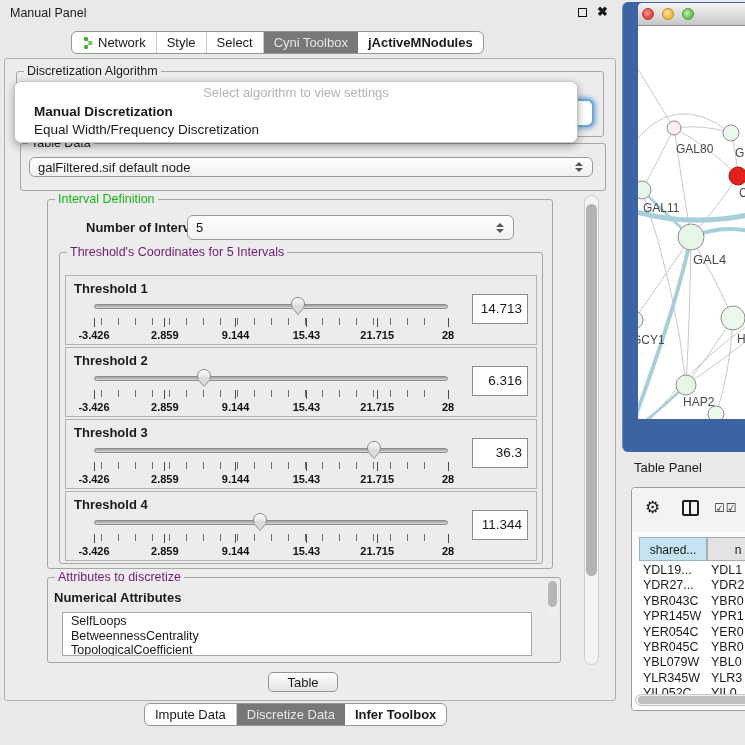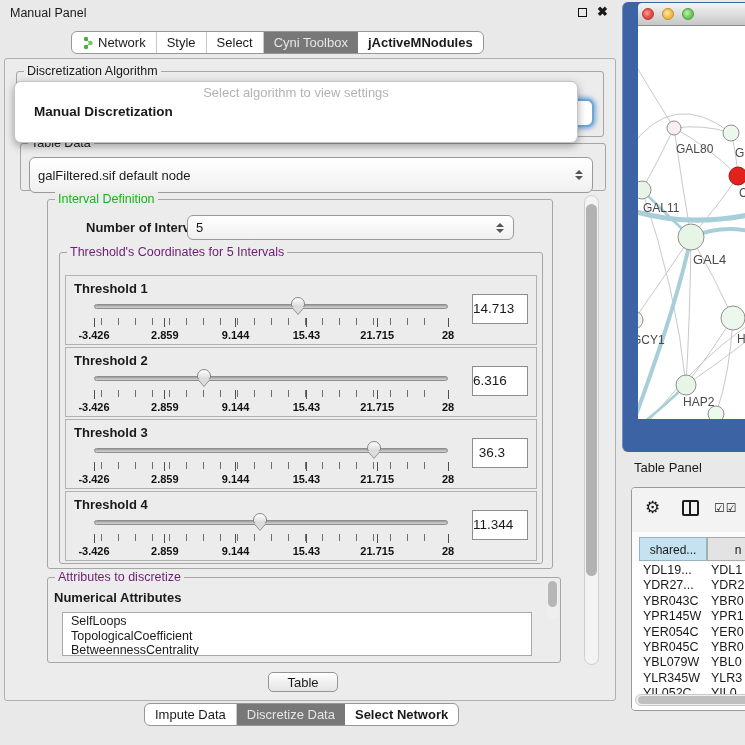--- a/index.html
+++ b/index.html
@@ -70,21 +70,21 @@
   .thumb::after { content:""; position:absolute; left:0px; top:9px;
            border-left:6px solid transparent; border-right:6px solid transparent;
            border-top:7px solid #dcdcdc; filter:drop-shadow(0 1px 0 #878787); }
   .ticks { position:absolute; left:7px; right:7px; top:20px; height:7px;
            background:repeating-linear-gradient(to right,#6e6e6e 0 1px,transparent 1px 5%); }
   .major { position:absolute; top:20px; width:1px; height:9px; background:#4e4e4e; margin-left:-0.5px; }
   .ticklabel { position:absolute; top:31px; width:64px; margin-left:-32px; text-align:center;
            font-size:11px; font-weight:bold; color:#111; }
   .tvalue { position:absolute; right:8px; top:18px; width:56px; height:30px; background:#fff;
            border:1px solid #8d8d8d; font-size:13.5px; text-align:right;
-           padding:6px 22px 0 0; }
+           padding:6px 5px 0 0; }
 
   
   .attr-heading { position:absolute; left:6px; top:12px; font-weight:bold; font-size:13px; }
   .attrlist { position:absolute; left:14px; top:34px; width:470px; height:44px;
            background:#fff; border:1px solid #a8a8a8; overflow:hidden; font-size:12.5px; }
   .attrlist .item { padding:1px 0 0 8px; height:14.5px; }
   .attr-vscroll { right:2px; top:2px; height:38px; border:none; background:#efefef; width:11px; }
   .attr-vscroll .vthumb { top:1px; height:26px; width:9px; background:#b6b6b6; }
 
   .applybtn { position:absolute; left:263px; top:613px; width:70px; height:20px;
@@ -161,25 +161,26 @@
 <div class="mainpanel">
 
   <div class="group" style="left:11px; top:12px; width:588px; height:66px;">
     <span class="legend">Discretization Algorithm</span>
   </div>
   <div class="focuscombo"></div>
 
   <div class="popup">
     <div class="prompt">Select algorithm to view settings</div>
     <div class="opt bold">Manual Discretization</div>
+    <div class="opt">Equal Width/Frequency Discretization</div>
   </div>
 
   <div class="group" style="left:15px; top:84px; width:586px; height:48px;">
     <span class="legend">Table Data</span>
-    <div class="combo" style="left:8px; top:13px; width:564px; height:36px;">
+    <div class="combo" style="left:8px; top:13px; width:564px; height:20px;">
       <span>galFiltered.sif default node</span>
       <span class="stepper">
           <i class="up"></i>
           <i class="dn"></i>
         </span>
     </div>
   </div>
 
   <div class="scrollarea">
 
@@ -287,22 +288,22 @@
   </div>
 </div>
       </div>
     </div>
 
     <div class="group" style="left:34px; top:384px; width:514px; height:86px;">
       <span class="legend blue">Attributes to discretize</span>
       <div class="attr-heading">Numerical Attributes</div>
       <div class="attrlist" id="attrlist">
           <div class="item">SelfLoops</div>
+          <div class="item">BetweennessCentrality</div>
           <div class="item">TopologicalCoefficient</div>
-          <div class="item">BetweennessCentrality</div>
         </div>
       <div class="vscroll attr-vscroll" style="position:absolute;">
           <div class="vthumb"></div>
         </div>
     </div>
 
     <div class="vscroll main-vscroll">
         <div class="vthumb"></div>
       </div>
   </div>
@@ -311,21 +312,21 @@
 </div>
 
 <div class="tabbar bottom">
   <div class="tab">
       <span>Impute Data</span>
     </div>
   <div class="tab sel">
       <span>Discretize Data</span>
     </div>
   <div class="tab">
-      <span>Select Network</span>
+      <span>Infer Toolbox</span>
     </div>
 </div>
 
 <div class="netframe">
   <div class="nettitle">
     <div class="light red"></div>
     <div class="light yellow"></div>
     <div class="light green"></div>
   </div>
   <div class="netcanvas">

